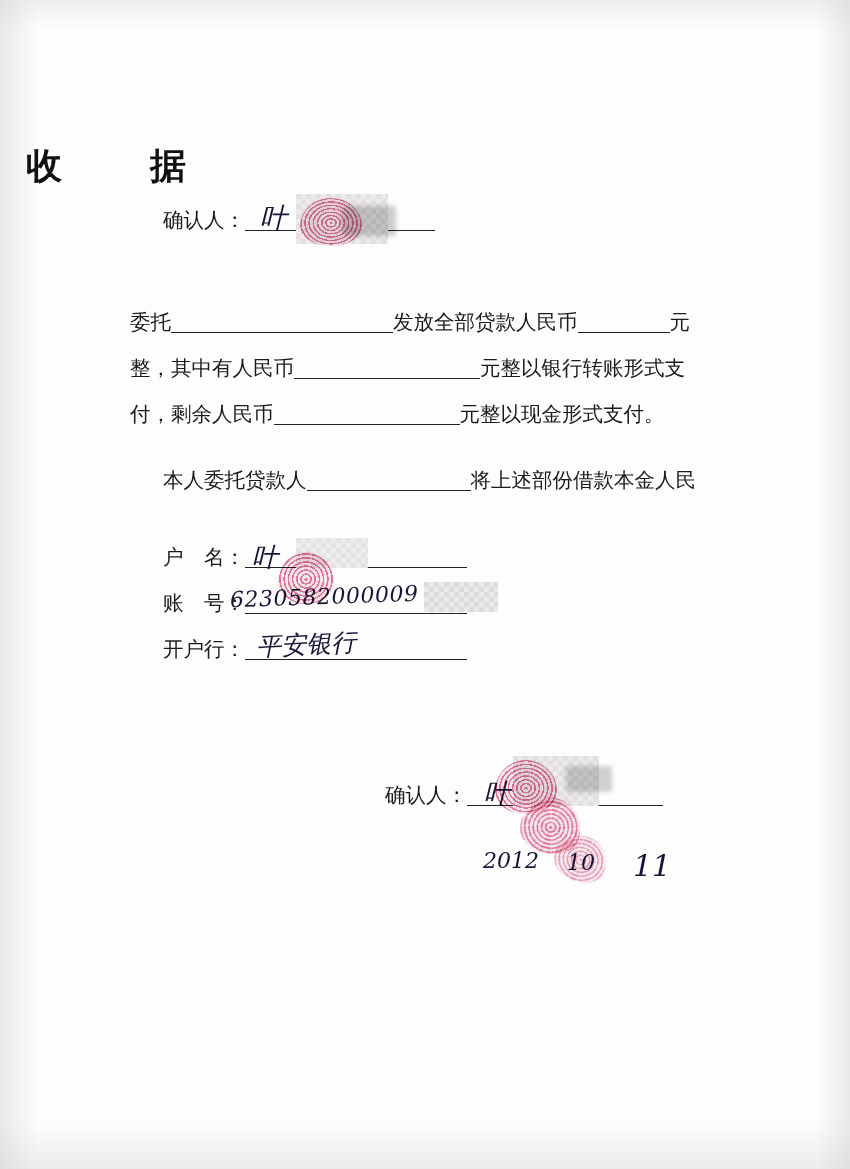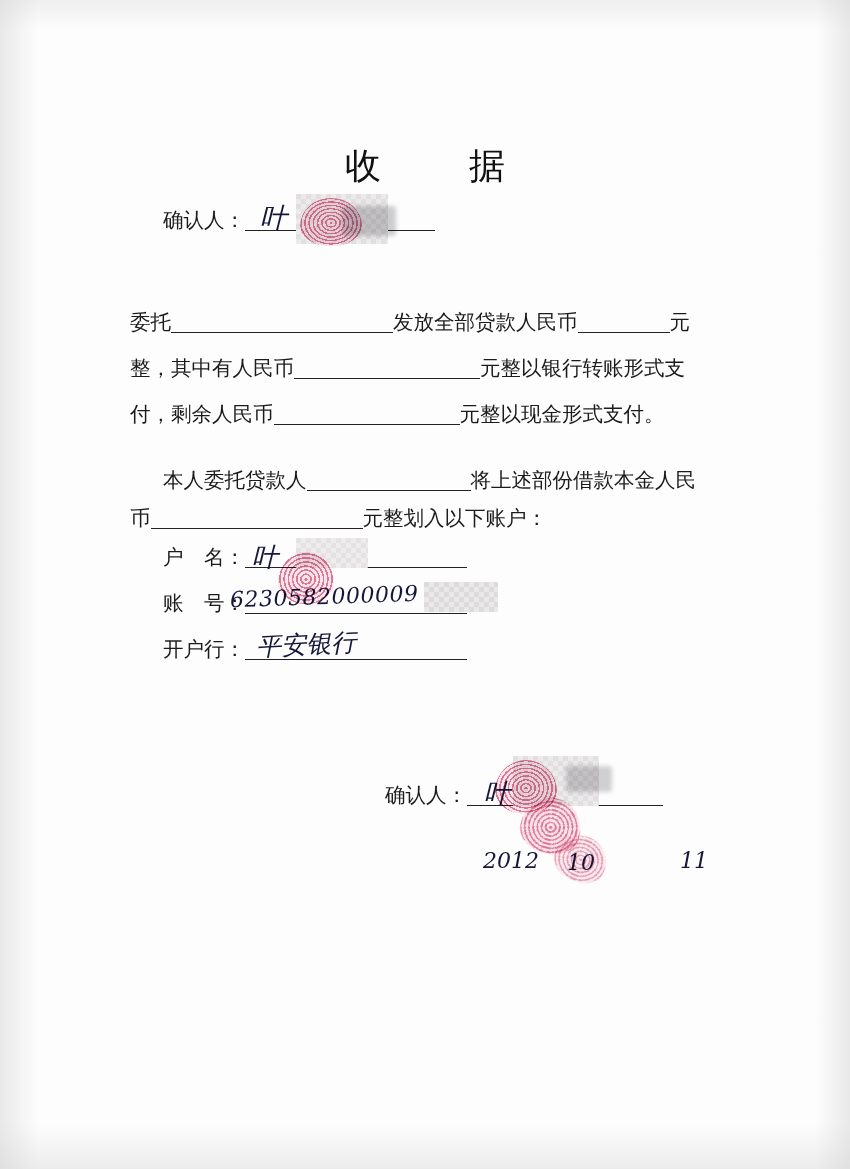--- a/index.html
+++ b/index.html
@@ -37,24 +37,24 @@
     position: absolute;
     left: 0; top: 0;
     width: 850px;
     height: 1169px;
   }
   .title {
     position: absolute;
     top: 142px;
     left: 0;
     width: 850px;
-    text-align: center;
+    text-align: left;
     font-family: "DejaVu Serif", "Liberation Serif", serif;
     font-size: 36px;
-    font-weight: normal;
+    font-weight: bold;
     letter-spacing: 26px;
     text-indent: 26px;
     color: #111;
   }
   .line {
     position: absolute;
     font-family: "DejaVu Serif", "Liberation Serif", serif;
     font-size: 20.5px;
     line-height: 24px;
     color: #1b1b1b;
@@ -114,37 +114,36 @@
 
 
     <div class="line" style="left:130px; top:310px;"><span>委托</span><span class="u" style="width:222px;"></span><span>发放全部贷款人民币</span><span class="u" style="width:92px;"></span><span>元</span></div>
 
     <div class="line" style="left:130px; top:356px;text-align:right;"><span>整，其中有人民币</span><span class="u" style="width:186px;"></span><span>元整以银行转账形式支</span></div>
 
     <div class="line" style="left:130px; top:402px;"><span>付，剩余人民币</span><span class="u" style="width:186px;"></span><span>元整以现金形式支付。</span></div>
 
     <div class="line" style="left:163px; top:468px;"><span>本人委托贷款人</span><span class="u" style="width:164px;"></span><span>将上述部份借款本金人民</span></div>
 
-    <div class="line" style="left:130px; top:506px;"><span>币</span><span class="u" style="width:212px;"></span><span>元整划入以下账户：</span></div>
 
     <div class="line" style="left:163px; top:545px;"><span>户　名：</span><span class="u" style="width:222px;"></span></div>
     <div class="hand" style="left:252px; top:540px; font-size:26px;">叶</div>
 
     <div class="line" style="left:163px; top:591px;"><span>账　号：</span><span class="u" style="width:222px;"></span></div>
     <div class="hand" style="left:230px; top:584px; font-size:22px; letter-spacing:0.5px; transform:rotate(-2deg);">6230582000009</div>
 
     <div class="line" style="left:163px; top:637px;"><span>开户行：</span><span class="u" style="width:222px;"></span></div>
     <div class="hand" style="left:256px; top:628px; font-size:25px; transform:rotate(-3deg);">平安银行</div>
 
     <div class="line" style="left:385px; top:783px;"><span>确认人：</span><span class="u" style="width:196px;"></span></div>
     <div class="hand" style="left:484px; top:776px; font-size:26px;">叶</div>
 
     <div class="hand" style="left:483px; top:848px; font-size:22px;">2012</div>
     <div class="hand" style="left:567px; top:850px; font-size:22px;text-align:right;">10</div>
-    <div class="hand" style="left:633px; top:848px; font-size:22px;margin-left:47px;">11</div>
+    <div class="hand" style="left:633px; top:848px; font-size:30px;">11</div>
 
     <div class="hand" style="left:260px; top:200px; font-size:27px;">叶</div>
 
     <div class="redact" style="left:296px; top:194px; width:92px; height:50px; background-color:#e2dfe0;"></div>
     <div class="fingerprint" style="left:300px; top:198px; width:62px; height:48px;"></div>
     <div class="stamp-blur" style="left:342px; top:206px; width:54px; height:30px; background:#cfcfd1;"></div>
 
     <div class="redact" style="left:296px; top:538px; width:72px; height:30px; background-color:#e5e2e3;"></div>
     <div class="fingerprint" style="left:278px; top:552px; width:56px; height:52px;"></div>
 

